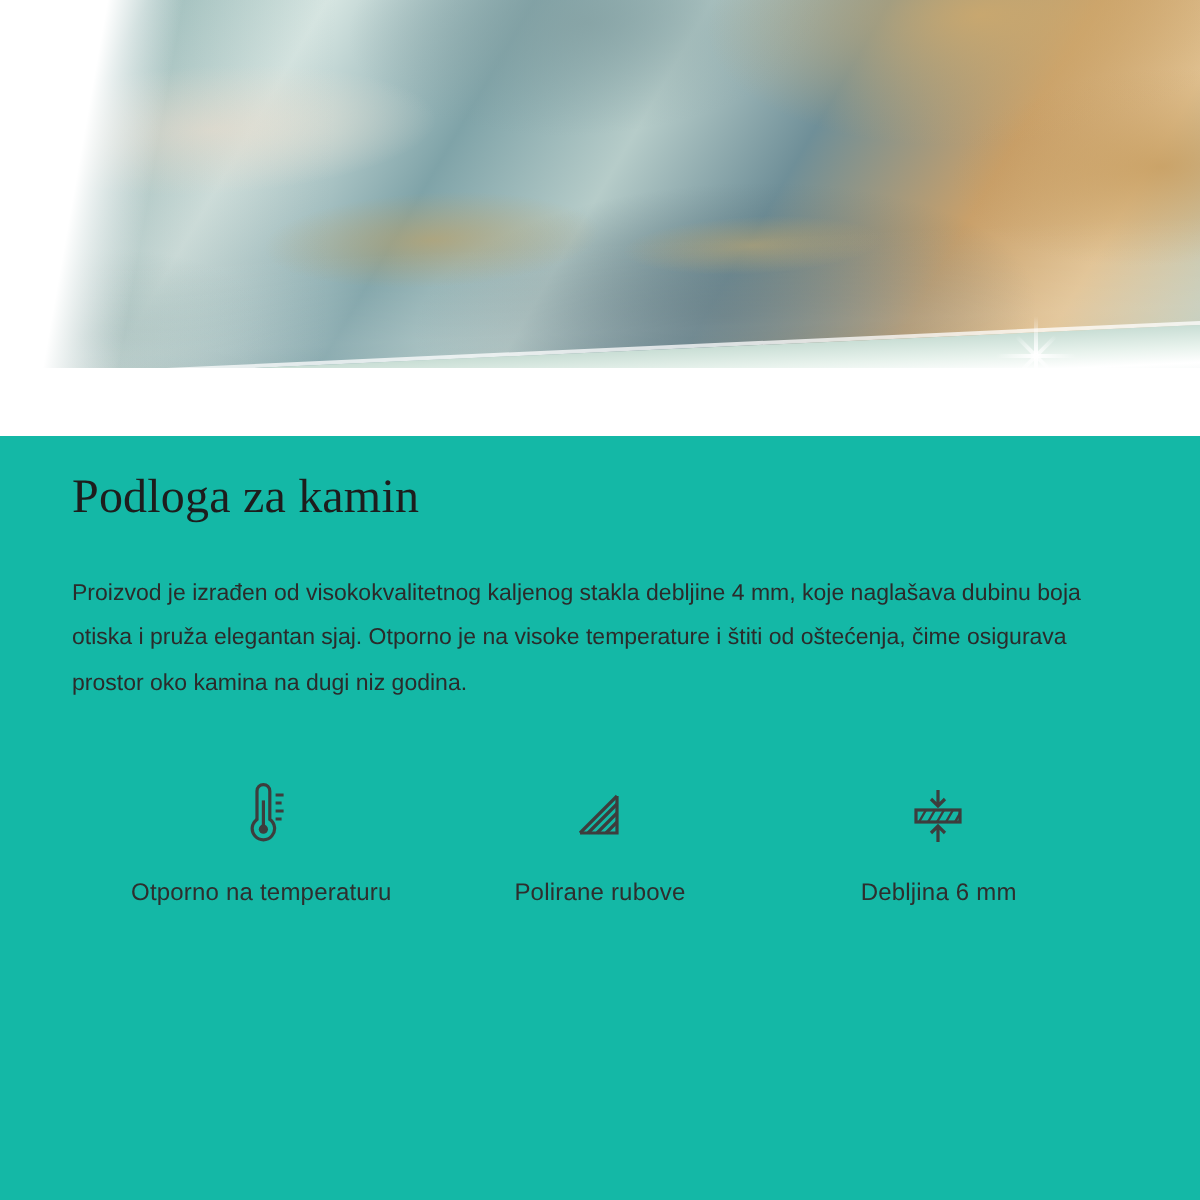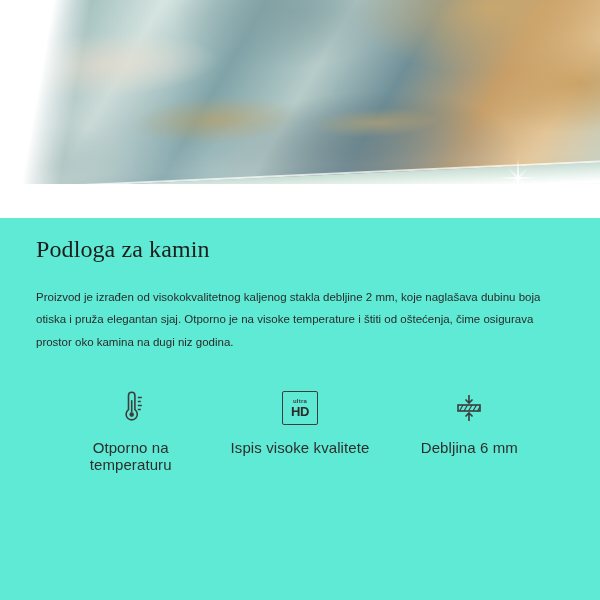--- a/index.html
+++ b/index.html
@@ -10,21 +10,21 @@
     width: 600px;
     height: 600px;
     background: #ffffff;
     font-family: "Liberation Sans", sans-serif;
     overflow: hidden;
   }
   .page {
     position: relative;
     width: 600px;
     height: 600px;
-    background: #5eead4;
+    background: #14b8a6;
     box-sizing: border-box;
   }
 
   
   .hero {
     position: relative;
     width: 600px;
     height: 218px;
     overflow: hidden;
     background: #ffffff;
@@ -187,21 +187,21 @@
   .feature-icon {
     width: 46px;
     height: 46px;
     display: flex;
     align-items: center;
     justify-content: center;
     color: #3d3d3d;
   }
   .feature-label {
     margin-top: 8px;
-    font-size: 15px;
+    font-size: 12px;
     color: #2e2e2e;
     text-align: center;
     letter-spacing: 0.1px;
   }
   .hd-badge {
     width: 34px;
     height: 32px;
     border: 1.6px solid #3d3d3d;
     border-radius: 2px;
     display: flex;
@@ -238,48 +238,49 @@
     <div class="hero-mask-left"></div>
     <div class="hero-mask-bottom"></div>
     <div class="sparkle"></div>
     <div class="sparkle-diag"></div>
   </div>
 
   <div class="content">
     <h1 class="headline">
       <span>Podloga za kamin</span>
     </h1>
-    <p class="paragraph">Proizvod je izrađen od visokokvalitetnog kaljenog stakla debljine 2 mm, koje naglašava dubinu boja otiska i pruža elegantan sjaj. Otporno je na visoke temperature i štiti od oštećenja, čime osigurava prostor oko kamina na dugi niz godina.</p>
+    <p class="paragraph">Proizvod je izrađen od visokokvalitetnog kaljenog stakla debljine 4 mm, koje naglašava dubinu boja otiska i pruža elegantan sjaj. Otporno je na visoke temperature i štiti od oštećenja, čime osigurava prostor oko kamina na dugi niz godina.</p>
 
     <div class="features">
 
       <div class="feature">
         <div class="feature-icon">
           <svg width="44" height="44" viewBox="0 0 44 44" fill="none" stroke="#3d3d3d" stroke-width="1.6">
             <path d="M19.5 9.5a3.2 3.2 0 0 1 6.4 0v14.2a5.6 5.6 0 1 1-6.4 0V9.5z"></path>
             <circle cx="22.7" cy="28.6" r="2.3" fill="#3d3d3d" stroke="none"></circle>
             <path d="M22.7 26.6V14.2" stroke-width="1.6"></path>
             <path d="M28.8 11.5h4M28.8 15.5h3M28.8 19.5h4M28.8 23.5h3"></path>
           </svg>
         </div>
         <div class="feature-label">Otporno na temperaturu</div>
       </div>
 
+
+
+
       <div class="feature">
         <div class="feature-icon">
-          <div class="hd-badge">
-            <div class="hd-ultra">ultra</div>
-            <div class="hd-main">HD</div>
-          </div>
+          <svg width="44" height="44" viewBox="0 0 44 44" fill="none" stroke="#3d3d3d" stroke-width="1.6">
+            <path d="M12 30.5L30.5 12"></path>
+            <path d="M12 30.5h18.5V12" stroke-width="1.6"></path>
+            <path d="M16 30.5L30.5 16M20.5 30.5L30.5 20.5M25 30.5l5.5-5.5"></path>
+          </svg>
         </div>
-        <div class="feature-label">Ispis visoke kvalitete</div>
+        <div class="feature-label">Polirane rubove</div>
       </div>
-
-
-
 
       <div class="feature">
         <div class="feature-icon">
           <svg width="44" height="44" viewBox="0 0 44 44" fill="none" stroke="#3d3d3d" stroke-width="1.6">
             <path d="M22 9v7.5M18.5 13.5L22 17l3.5-3.5"></path>
             <path d="M22 35v-7.5M18.5 30.5L22 27l3.5 3.5"></path>
             <rect x="11" y="19" width="22" height="6"></rect>
             <path d="M12.5 25l3.5-6M17 25l3.5-6M21.5 25l3.5-6M26 25l3.5-6M30.5 25l2.5-4.3" stroke-width="1.2"></path>
           </svg>
         </div>

